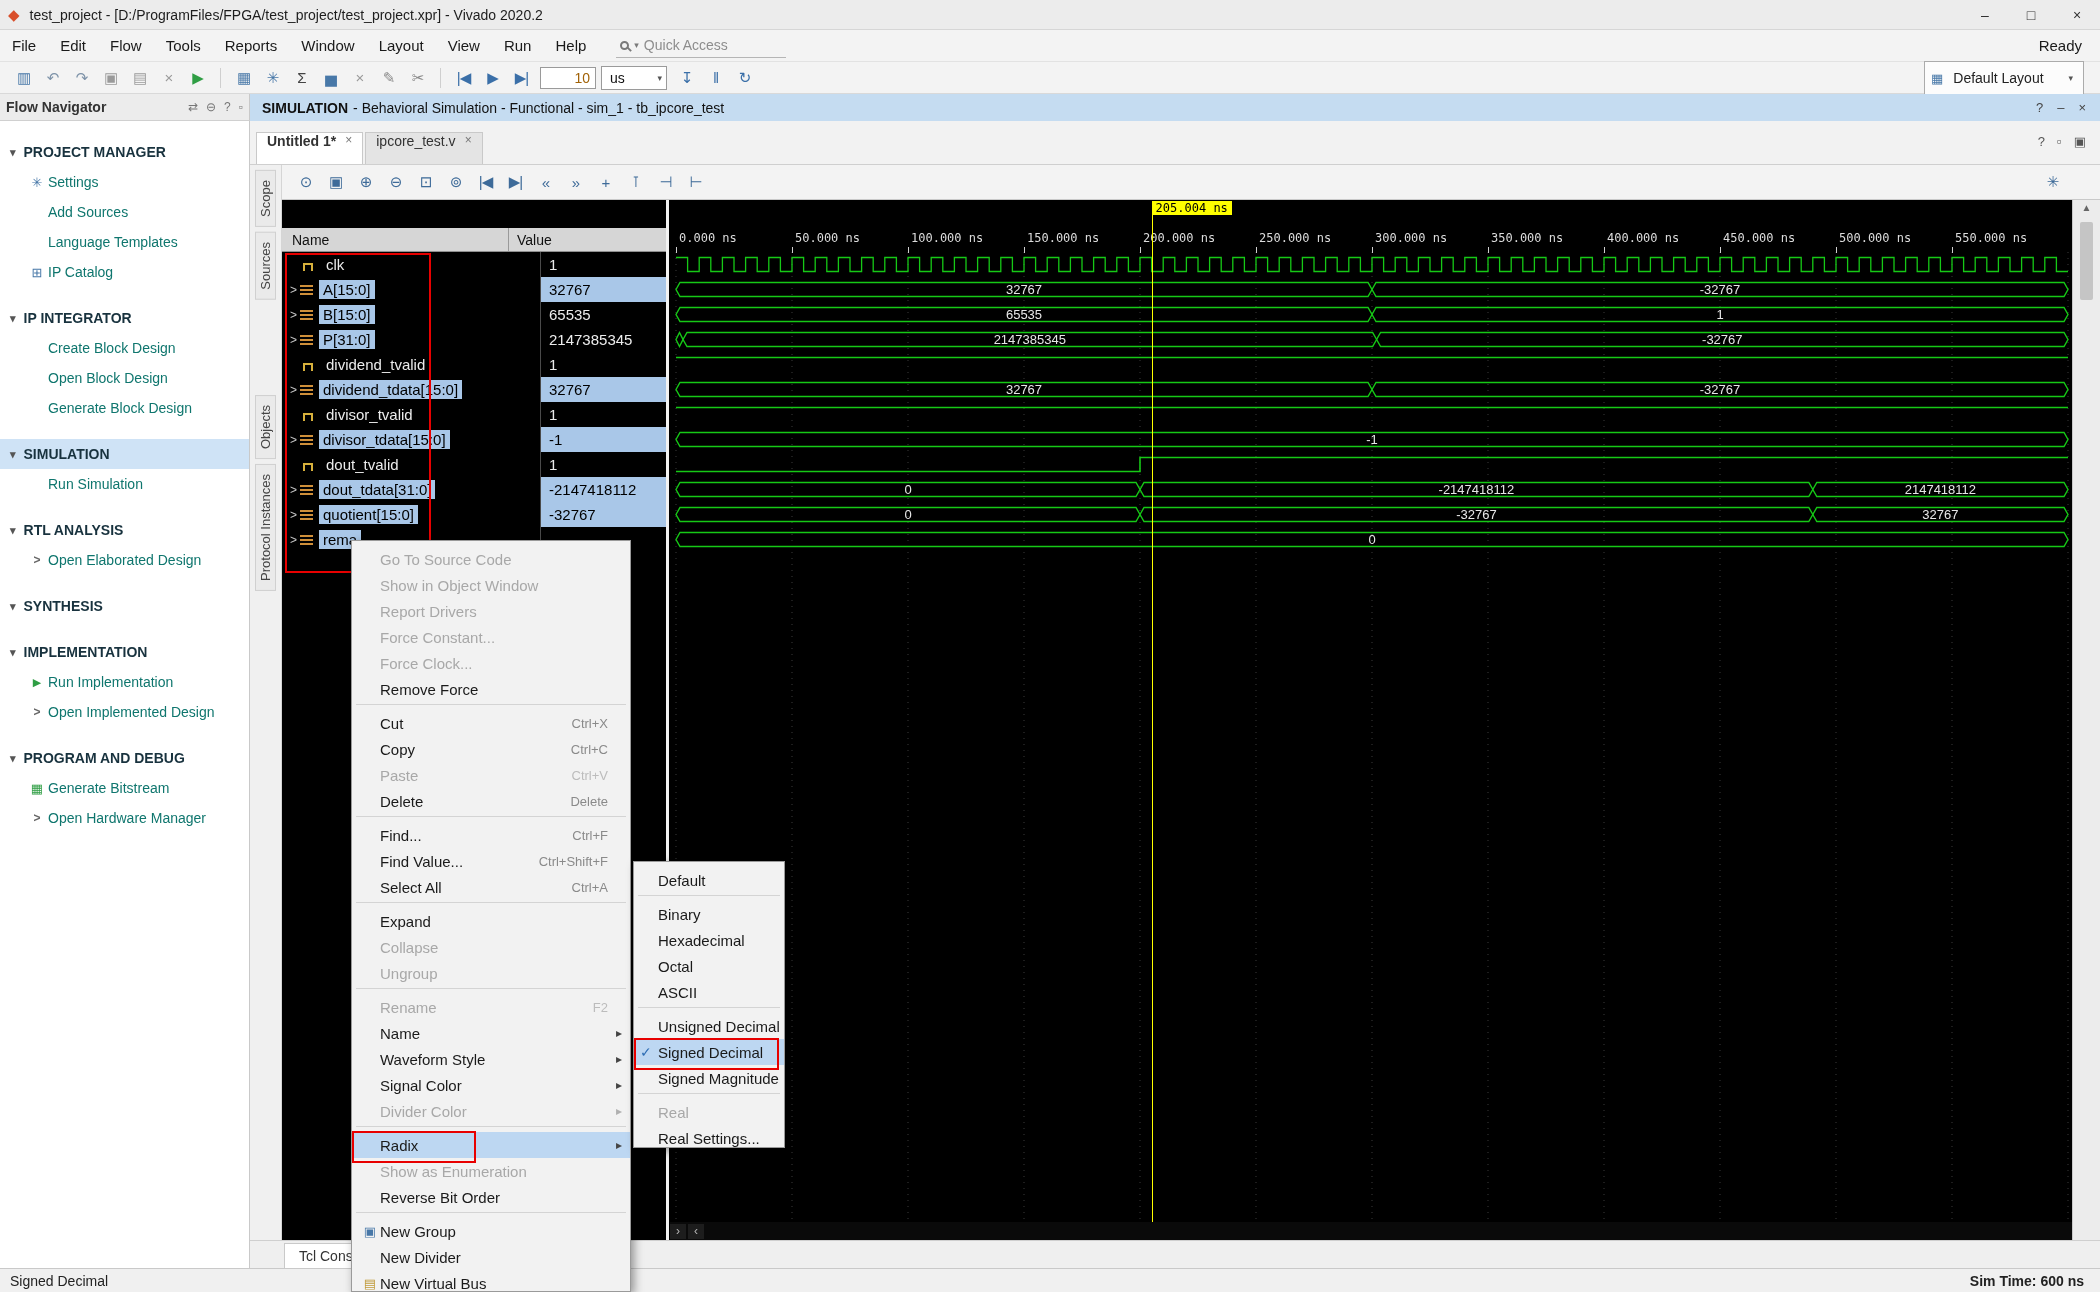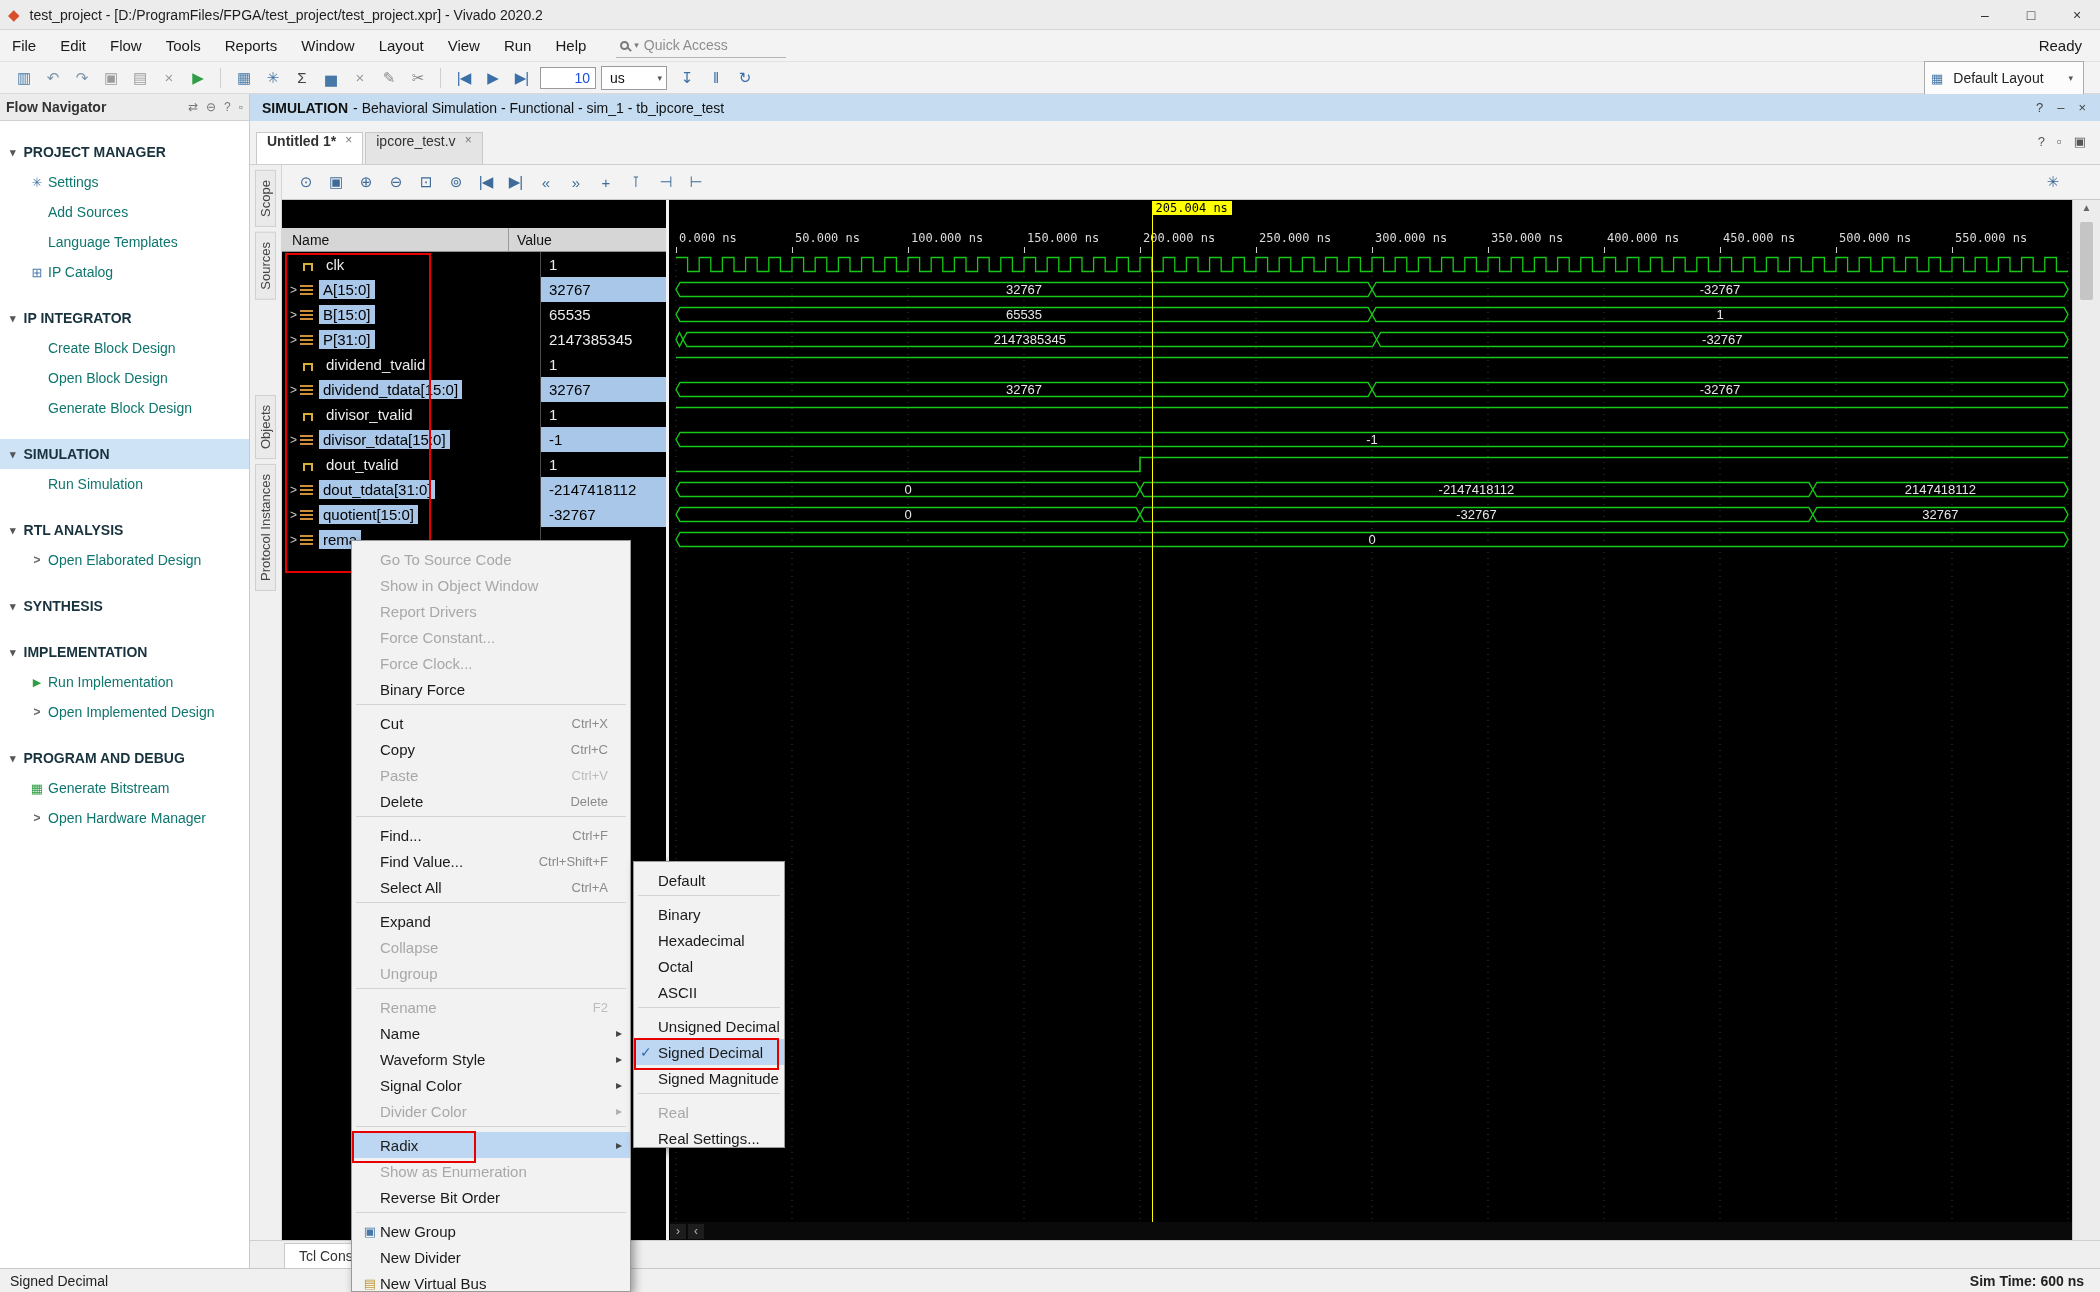--- a/index.html
+++ b/index.html
@@ -28,21 +28,21 @@
   .qa-text{color:#8d8d8d;font-size:14px;}
   .ready{margin-left:auto;padding-right:18px;font-size:15px;color:#1a1a1a;}
 
   
   .toolbar{position:absolute;left:0;top:62px;width:2100px;height:32px;background:#f3f3f3;
     border-bottom:1px solid #d9d9d9;display:flex;align-items:center;padding-left:10px;gap:2px;}
   .tb{min-width:27px;height:24px;display:flex;align-items:center;justify-content:center;
     font-size:15px;letter-spacing:-1px;}
   .tb.tsep{min-width:1px;width:1px;height:20px;background:#cfcfcf;margin:0 7px;}
   .time-box{width:56px;height:22px;border:1px solid #9a9a9a;background:#fff;font-size:14px;
-    color:#1d4ed8;display:flex;align-items:center;justify-content:flex-end;padding-right:5px;margin:0 3px;}
+    color:#a16207;display:flex;align-items:center;justify-content:flex-end;padding-right:5px;margin:0 3px;}
   .unit-box{width:66px;height:24px;border:1px solid #9a9a9a;background:#fff;font-size:14px;color:#111;
     display:flex;align-items:center;padding-left:8px;margin-right:4px;}
   .dd{margin-left:auto;color:#555;font-size:9px;padding-right:4px;}
   .layout-box{margin-left:auto;margin-right:16px;height:19px;border:1px solid #ababab;background:#fcfcfc;
     display:flex;align-items:center;padding:16px 6px;font-size:14px;color:#222;gap:10px;min-width:160px;}
   .lay-icon::before{content:"▦";color:#4878a8;font-size:13px;}
 
   
   .fnav-header{position:absolute;left:0;top:94px;width:250px;height:27px;background:#ececec;
     border-bottom:1px solid #d0d0d0;border-right:1px solid #c9c9c9;display:flex;align-items:center;
@@ -762,21 +762,21 @@
 
     <div class="mi dis">
       <span class="mi-icon"></span>
       <span class="mi-label">Force Clock...</span>
       <span class="mi-shortcut"></span>
       <span class="mi-arrow"></span>
     </div>
 
     <div class="mi">
       <span class="mi-icon"></span>
-      <span class="mi-label">Binary Force</span>
+      <span class="mi-label">Remove Force</span>
       <span class="mi-shortcut"></span>
       <span class="mi-arrow"></span>
     </div>
 
     <div class="mi sep">
       
       
       
       
     </div>

